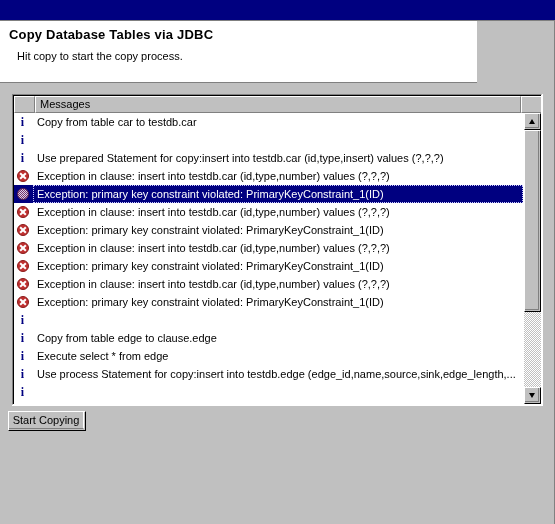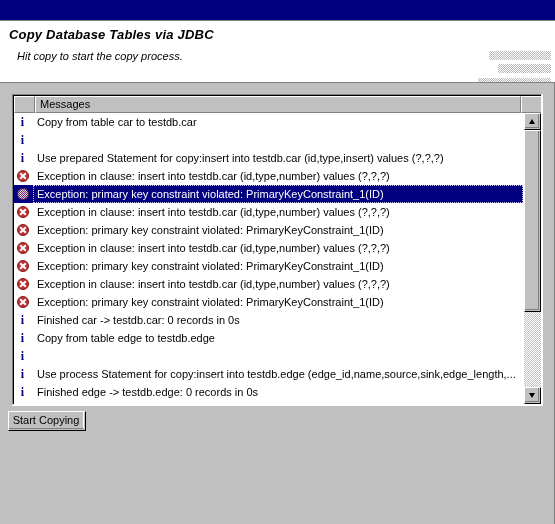--- a/index.html
+++ b/index.html
@@ -42,27 +42,26 @@
     font-weight: bold;
     font-size: 11px;
     line-height: 20px;
     padding-left: 4px;
   }
 
   
   #banner {
     position: absolute;
     left: 0; top: 21px;
-    width: 555px;
+    width: 477px;
     height: 62px;
     background: #ffffff;
     box-sizing: border-box;
     border-bottom: 1px solid #808080;
     overflow: hidden;
-    font-style: italic;
   }
   #banner-title {
     position: absolute;
     left: 9px;
     top: 6px;
     font-size: 13px;
     font-weight: bold;
     letter-spacing: 0.2px;
     white-space: nowrap;
   }
@@ -446,44 +445,43 @@
             <div class="row">
               <div class="row-icon">
                 <span class="ico-error"></span>
               </div>
               <div class="row-text">Exception: primary key constraint violated: PrimaryKeyConstraint_1(ID)</div>
             </div>
             <div class="row">
               <div class="row-icon">
                 <span class="ico-info">i</span>
               </div>
-              <div class="row-text">Finished car -&gt; testdb.car: 0 records in 0s</div>
-            </div>
-            <div class="row">
-              <div class="row-icon">
-                <span class="ico-info">i</span>
-              </div>
-              <div class="row-text">Copy from table edge to testdb.edge</div>
-            </div>
-            <div class="row">
-              <div class="row-icon">
-                <span class="ico-info">i</span>
-              </div>
+            </div>
+            <div class="row">
+              <div class="row-icon">
+                <span class="ico-info">i</span>
+              </div>
+              <div class="row-text">Copy from table edge to clause.edge</div>
+            </div>
+            <div class="row">
+              <div class="row-icon">
+                <span class="ico-info">i</span>
+              </div>
+              <div class="row-text">Execute select * from edge</div>
             </div>
             <div class="row">
               <div class="row-icon">
                 <span class="ico-info">i</span>
               </div>
               <div class="row-text">Use process Statement for copy:insert into testdb.edge (edge_id,name,source,sink,edge_length,...</div>
             </div>
             <div class="row">
               <div class="row-icon">
                 <span class="ico-info">i</span>
               </div>
-              <div class="row-text">Finished edge -&gt; testdb.edge: 0 records in 0s</div>
             </div>
             <div class="row">
               <div class="row-icon"></div>
               <div class="row-text">Copy from table propertydate to testdb.propertydate</div>
             </div>
           </div>
 
         <div id="vscroll">
           <div class="sb-btn" id="sb-up">
             <div class="inner"></div>

